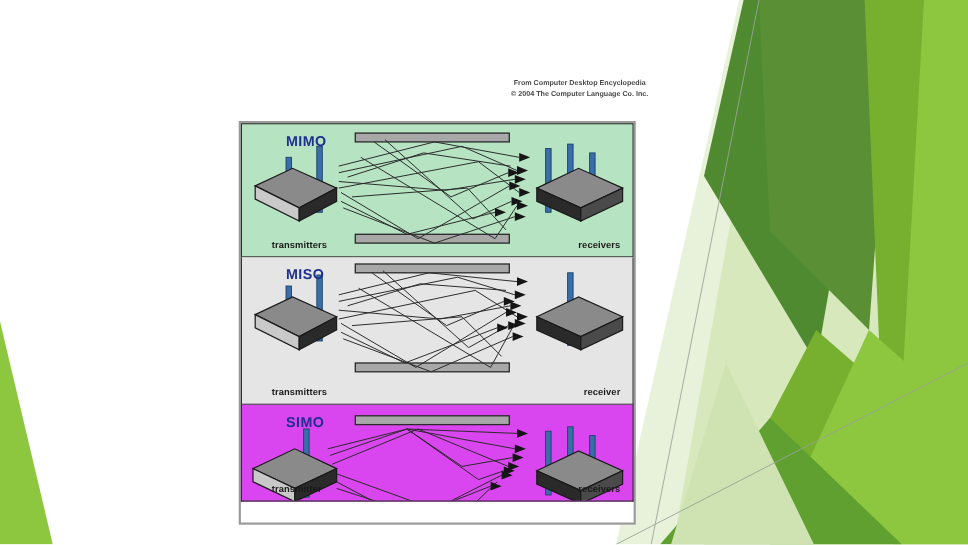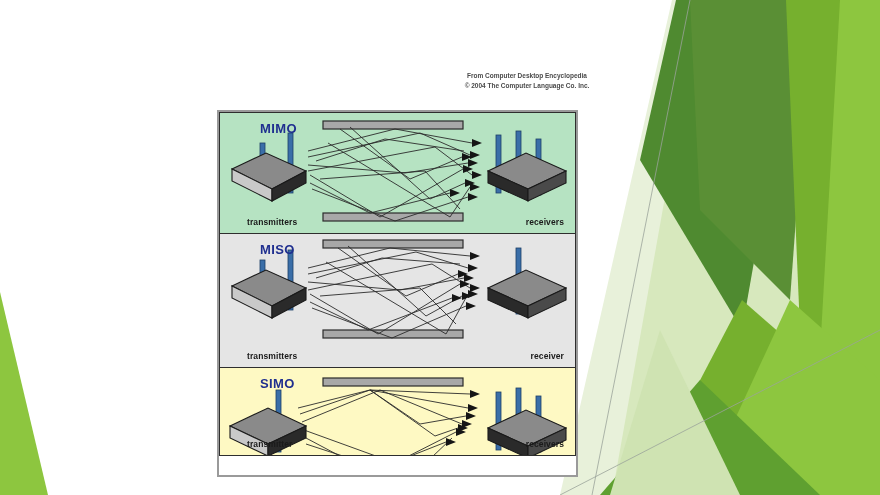--- a/index.html
+++ b/index.html
@@ -67,21 +67,21 @@
     box-sizing: border-box;
   }
   .panel {
     position: relative;
     box-sizing: border-box;
     border: 1.5px solid #2e2e2e;
     overflow: hidden;
   }
   .panel-mimo { height: 122px; background: #b6e3c2; }
   .panel-miso { height: 134px; background: #e5e5e5; border-top: none; }
-  .panel-simo { height: 88px; background: #fef9c3; border-top: none; }
+  .panel-simo { height: 88px; background: #d946ef; border-top: none; }
 
   .panel-label {
     position: absolute;
     left: 11px;
     top: 8px;
     font-size: 13px;
     font-weight: bold;
     color: #1f2f8f;
     letter-spacing: 0.4px;
     z-index: 5;

